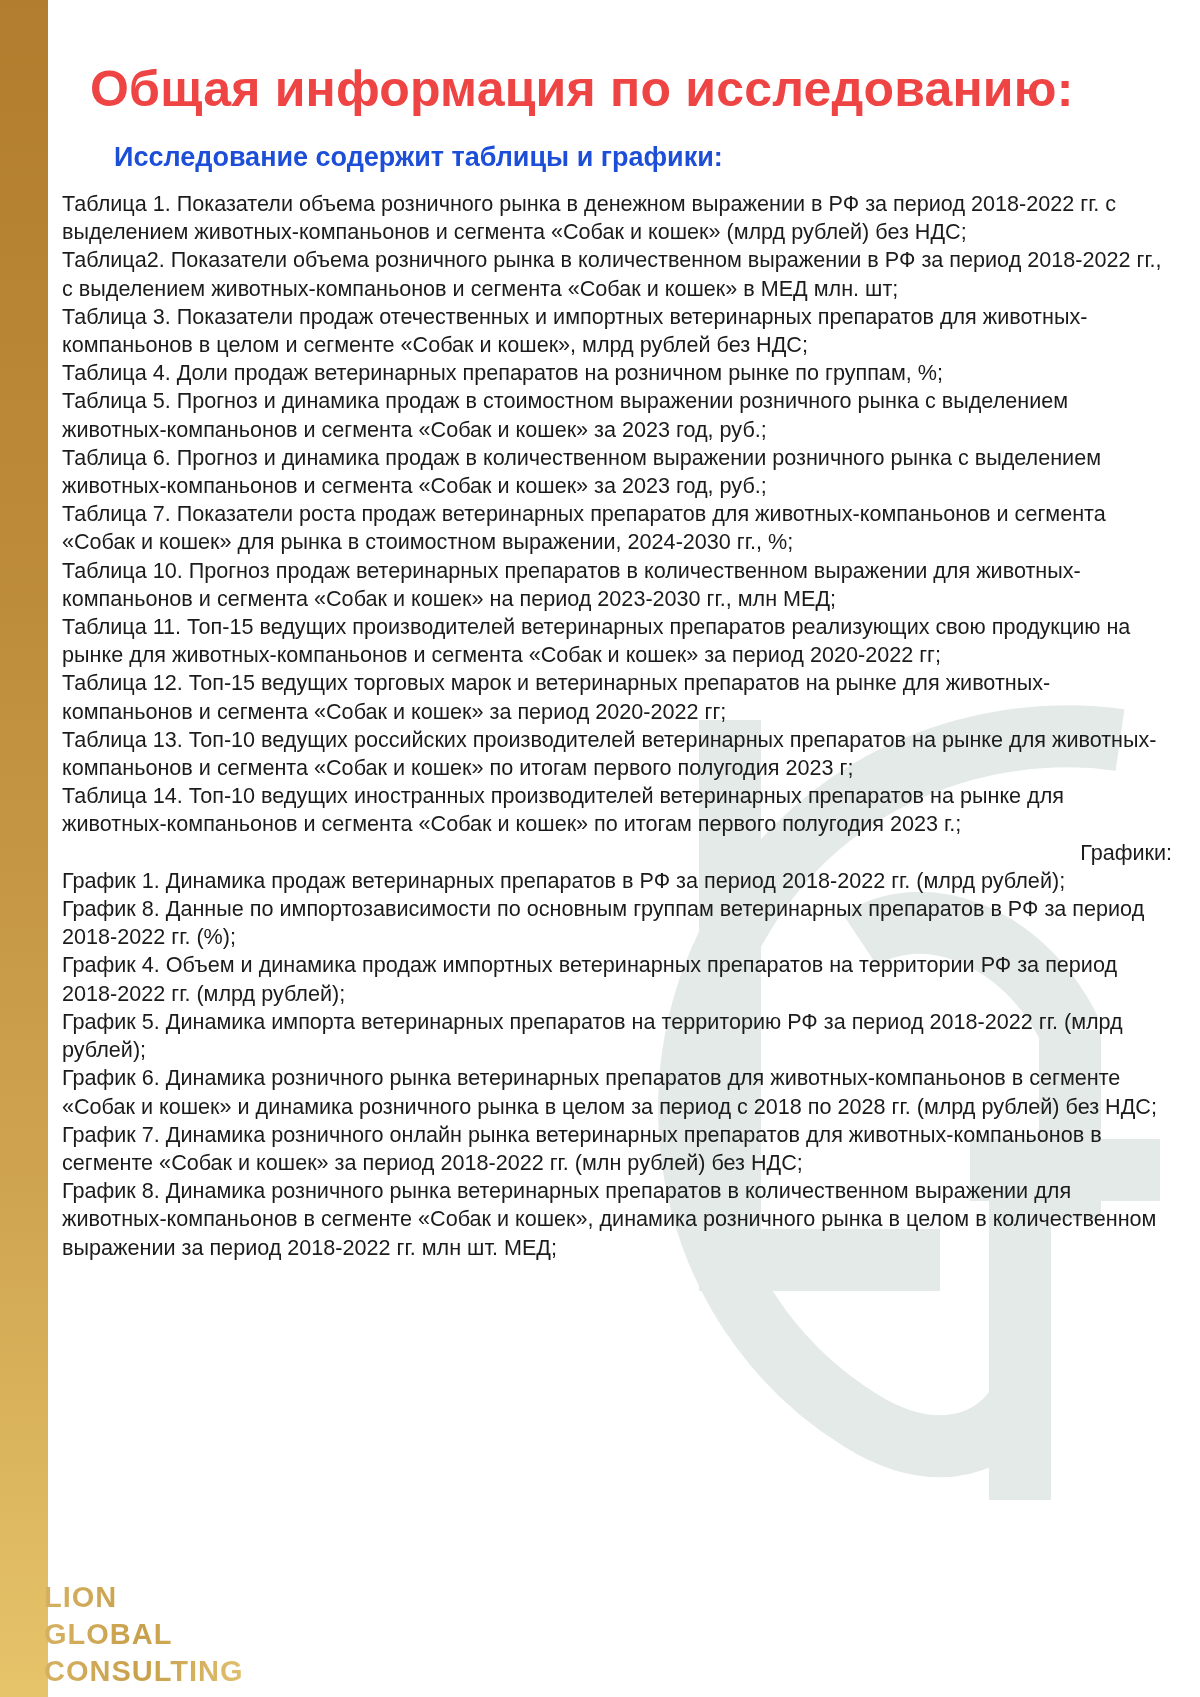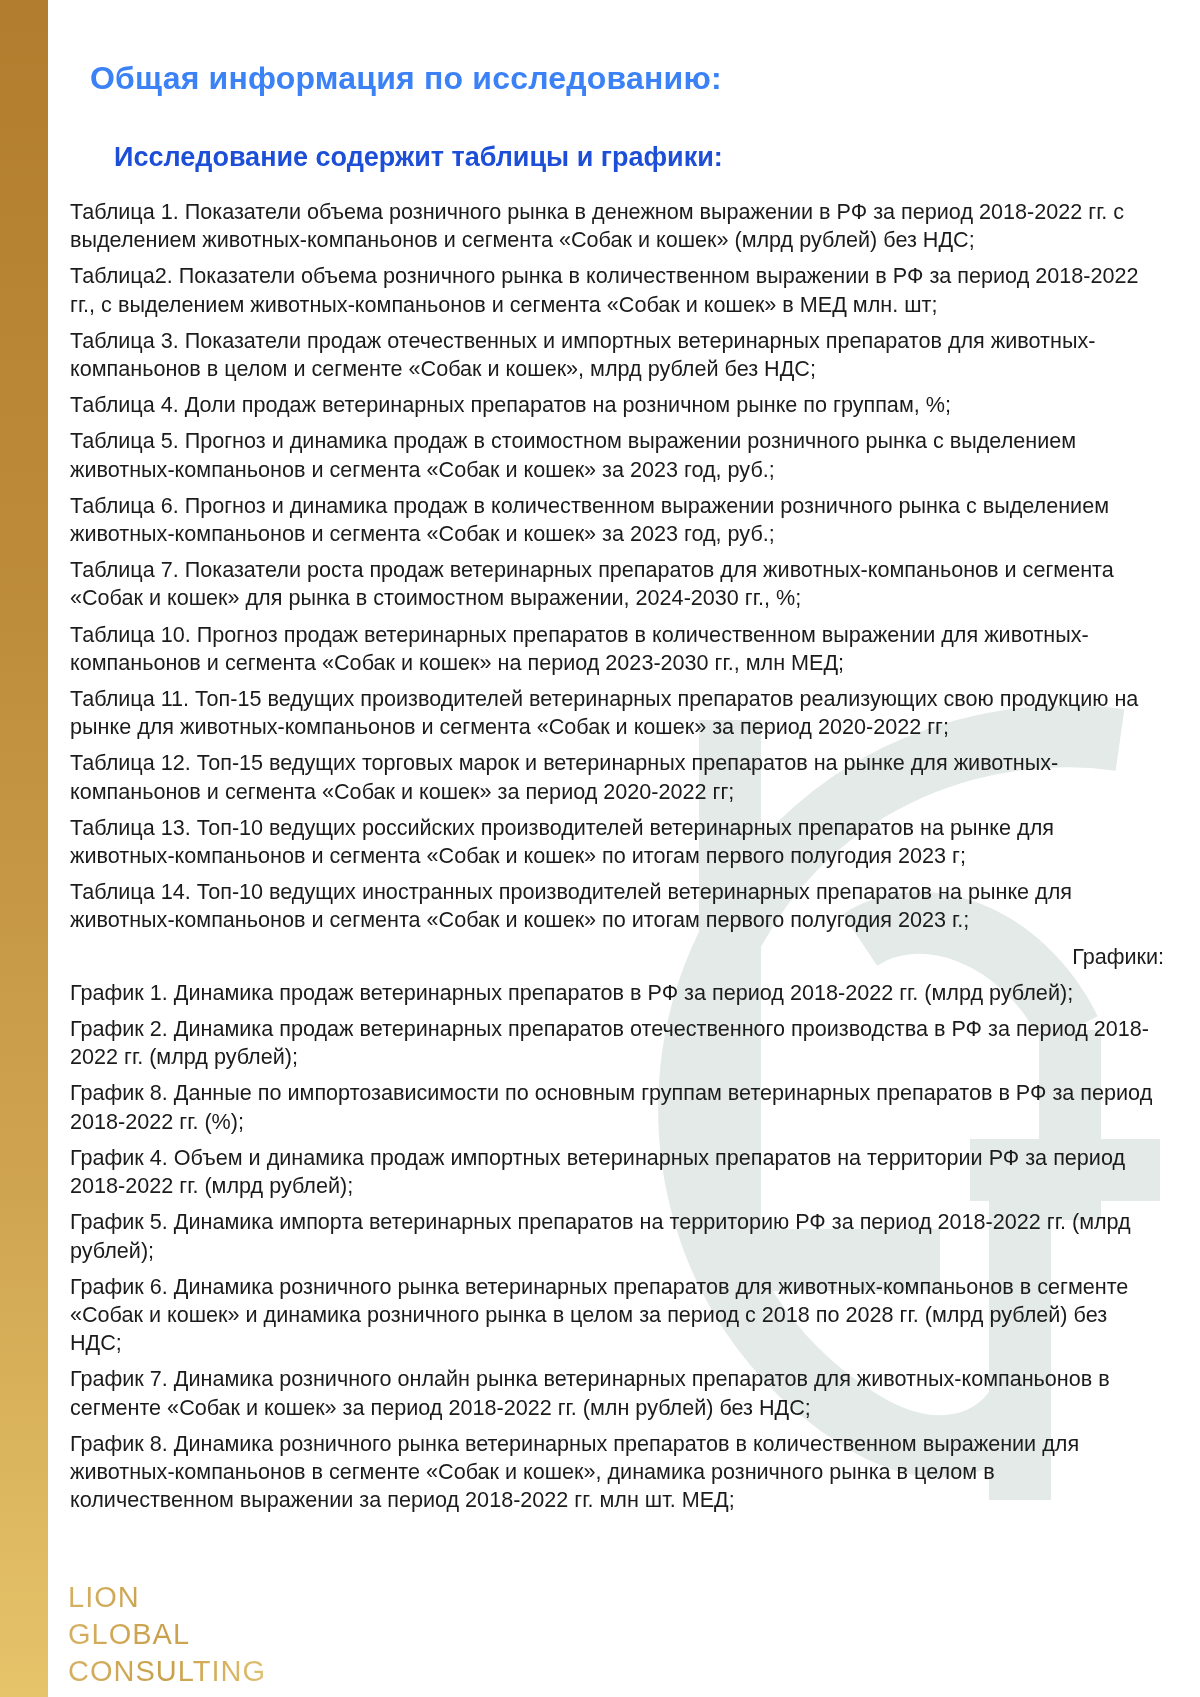--- a/index.html
+++ b/index.html
@@ -12,35 +12,35 @@
   .side-bar {
     position: absolute; left: 0; top: 0; width: 48px; height: 1697px;
     background: linear-gradient(to bottom, #b27d2e 0%, #bd8c3a 35%, #cfa450 70%, #e6c46a 100%);
   }
   .watermark {
     position: absolute; left: 600px; top: 700px; width: 600px; height: 800px;
     pointer-events: none;
   }
   .title {
     position: absolute; left: 90px; top: 60px; margin: 0;
-    font-size: 32px; font-weight: bold; color: #3b82f6; letter-spacing: 0.2px;
+    font-size: 50px; font-weight: bold; color: #ef4444; letter-spacing: 0.2px;
   }
   .subtitle {
     position: absolute; left: 114px; top: 142px; margin: 0;
     font-size: 27px; font-weight: bold; color: #1d4ed8;
   }
   .content {
     position: absolute; left: 62px; top: 190px; width: 1110px;
     font-size: 21.6px; line-height: 28.2px; color: #1b1b1b;
   }
-  .content p { margin: 8px; }
+  .content p { margin: 0; }
   .content .section-label { padding-left: 40px; text-align: right; }
   .logo {
-    position: absolute; left: 68px; top: 1579px;
-    font-size: 29px; font-weight: normal; line-height: 37px; letter-spacing: 1px;
+    position: absolute; left: 44px; top: 1579px;
+    font-size: 29px; font-weight: bold; line-height: 37px; letter-spacing: 1px;
     color: #d9b45e;
     background: linear-gradient(to right, #d6b062, #c8a04a 50%, #e0bf70);
     -webkit-background-clip: text; background-clip: text;
     -webkit-text-fill-color: transparent;
   }
   .logo div { margin: 0; }
 </style>
 </head>
 <body>
 
@@ -70,21 +70,20 @@
   <p><span>Таблица 7.</span> <span>Показатели роста продаж ветеринарных препаратов для животных-компаньонов и сегмента «Собак и кошек» для рынка в стоимостном выражении, 2024-2030 гг., %;</span></p>
   <p><span>Таблица 10.</span> <span>Прогноз продаж ветеринарных препаратов в количественном выражении для животных-компаньонов и сегмента «Собак и кошек» на период 2023-2030 гг., млн МЕД;</span></p>
   <p><span>Таблица 11.</span> <span>Топ-15 ведущих производителей ветеринарных препаратов реализующих свою продукцию на рынке для животных-компаньонов и сегмента «Собак и кошек» за период 2020-2022 гг;</span></p>
   <p><span>Таблица 12.</span> <span>Топ-15 ведущих торговых марок и ветеринарных препаратов на рынке для животных-компаньонов и сегмента «Собак и кошек» за период 2020-2022 гг;</span></p>
   <p><span>Таблица 13.</span> <span>Топ-10 ведущих российских производителей ветеринарных препаратов на рынке для животных-компаньонов и сегмента «Собак и кошек» по итогам первого полугодия 2023 г;</span></p>
   <p><span>Таблица 14.</span> <span>Топ-10 ведущих иностранных производителей ветеринарных препаратов на рынке для животных-компаньонов и сегмента «Собак и кошек» по итогам первого полугодия 2023 г.;</span></p>
 
   <p class="section-label">Графики:</p>
 
   <p><span>График 1.</span> <span>Динамика продаж ветеринарных препаратов в РФ за период 2018-2022 гг. (млрд рублей);</span></p>
-  <p><span>График 2.</span> <span>Динамика продаж ветеринарных препаратов отечественного производства в РФ за период 2018-2022 гг. (млрд рублей);</span></p>
   <p><span>График 8.</span> <span>Данные по импортозависимости по основным группам ветеринарных препаратов в РФ за период 2018-2022 гг. (%);</span></p>
   <p><span>График 4.</span> <span>Объем и динамика продаж импортных ветеринарных препаратов на территории РФ за период 2018-2022 гг. (млрд рублей);</span></p>
   <p><span>График 5.</span> <span>Динамика импорта ветеринарных препаратов на территорию РФ за период 2018-2022 гг. (млрд рублей);</span></p>
   <p><span>График 6.</span> <span>Динамика розничного рынка ветеринарных препаратов для животных-компаньонов в сегменте «Собак и кошек» и динамика розничного рынка в целом за период с 2018 по 2028 гг. (млрд рублей) без НДС;</span></p>
   <p><span>График 7.</span> <span>Динамика розничного онлайн рынка ветеринарных препаратов для животных-компаньонов в сегменте «Собак и кошек» за период 2018-2022 гг. (млн рублей) без НДС;</span></p>
   <p><span>График 8.</span> <span>Динамика розничного рынка ветеринарных препаратов в количественном выражении для животных-компаньонов в сегменте «Собак и кошек», динамика розничного рынка в целом в количественном выражении за период 2018-2022 гг. млн шт. МЕД;</span></p>
 </div>
 
 <div class="logo">
   <div>LION</div>

